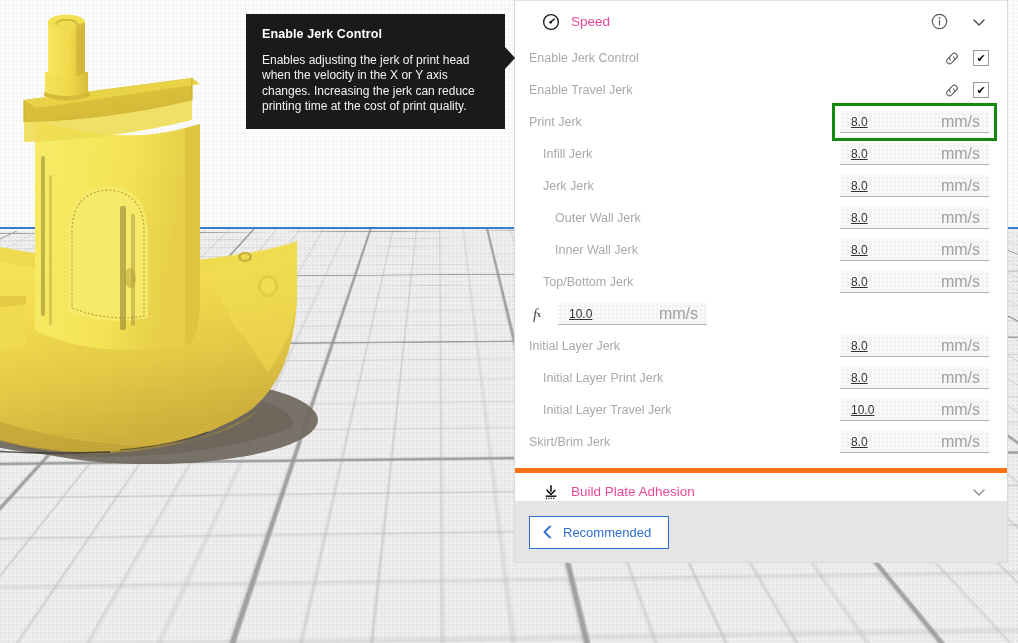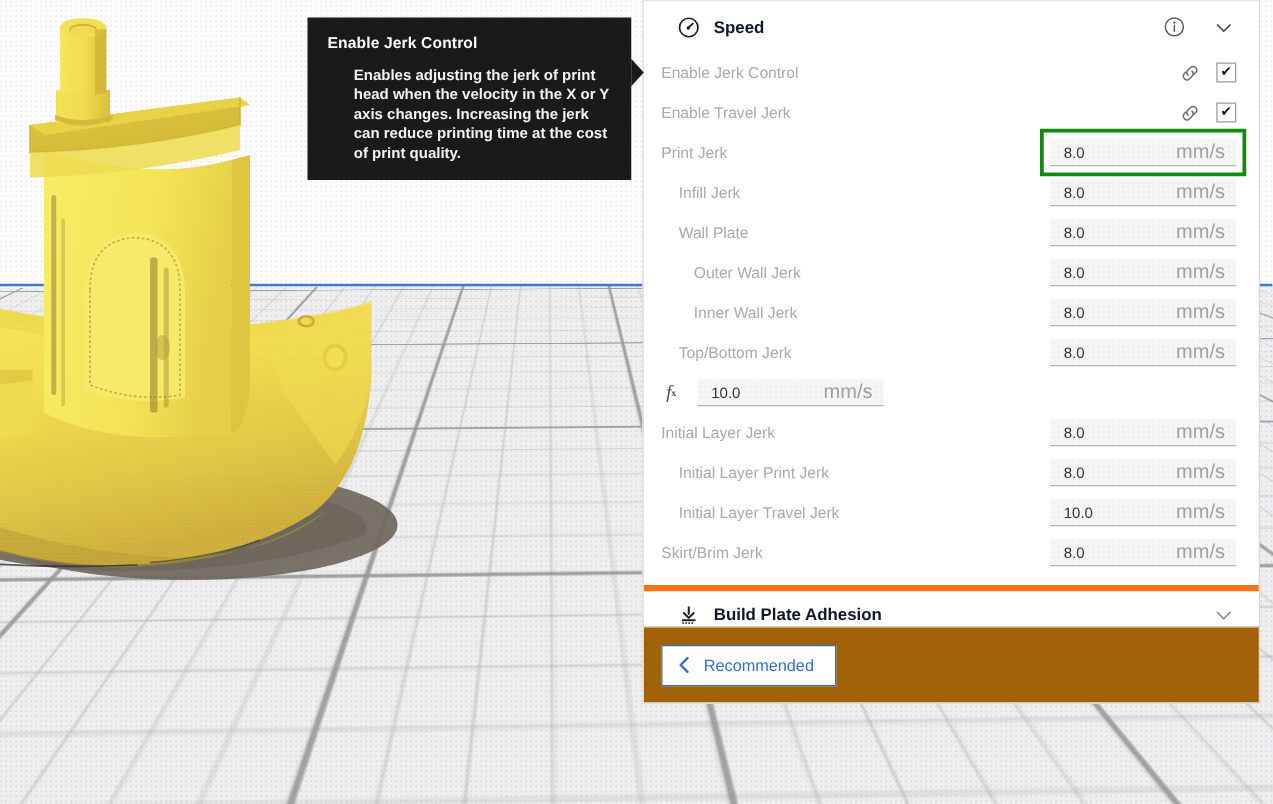--- a/index.html
+++ b/index.html
@@ -121,22 +121,21 @@
     font-size: 12.5px;
     font-weight: bold;
     color: #ffffff;
     letter-spacing: 0.1px;
     margin-bottom: 12px;
   }
   #tooltip-body {
     font-size: 12px;
     line-height: 15.4px;
     color: #f2f2f2;
-    font-weight: bold;
-    margin-left: 21px;
+    font-weight: normal;
   }
   #tooltip-arrow {
     position: absolute;
     left: 505px;
     top: 47px;
     width: 0; height: 0;
     border-top: 11px solid transparent;
     border-bottom: 11px solid transparent;
     border-left: 10px solid #1a1a1a;
     z-index: 20;
@@ -176,22 +175,22 @@
     background: #ffffff;
   }
   .cat-icon {
     width: 20px; height: 20px;
     margin-right: 10px;
     display: flex; align-items: center; justify-content: center;
     flex: none;
   }
   .cat-title {
     font-size: 13.5px;
-    font-weight: bold;
-    color: #0f172a;
+    font-weight: normal;
+    color: #ec4899;
     flex: 1;
   }
   .cat-right {
     display: flex;
     align-items: center;
     gap: 22px;
   }
 
   .icon-btn {
     width: 18px; height: 18px;
@@ -281,20 +280,21 @@
     background-image: radial-gradient(circle at 1px 1px, rgba(255,255,255,0.95) 0.7px, transparent 0.9px);
     background-size: 4px 4px;
     pointer-events: none;
   }
   .numfield-value {
     position: relative;
     font-size: 12px;
     color: #333333;
     padding-left: 11px;
     z-index: 1;
+    text-decoration: underline;
   }
   .numfield-unit {
     position: relative;
     font-size: 16px;
     color: #a0a0a0;
     margin-left: auto;
     padding-right: 9px;
     z-index: 1;
   }
 
@@ -309,21 +309,21 @@
   .numfield-wrap { position: relative; }
 
   
   #panel-bottom {
     position: absolute;
     left: 0;
     bottom: 0;
     width: 493px;
     height: 61px;
     border-top: 1px solid #e2e2e2;
-    background: #a16207;
+    background: #e5e5e5;
     display: flex;
     align-items: center;
     padding-left: 14px;
     box-sizing: border-box;
   }
   #recommended-btn {
     display: flex;
     align-items: center;
     height: 33px;
     border: 1px solid #2f6fcd;
@@ -558,21 +558,21 @@
             <span class="srow-ctrl">
               <span class="numfield-wrap">
                 <span class="numfield">
                   <span class="numfield-value">8.0</span>
                   <span class="numfield-unit">mm/s</span>
                 </span>
               </span>
             </span>
           </div>
           <div class="srow indent-1">
-            <span class="srow-label">Wall Plate</span>
+            <span class="srow-label">Jerk Jerk</span>
             <span class="srow-ctrl">
               <span class="numfield-wrap">
                 <span class="numfield">
                   <span class="numfield-value">8.0</span>
                   <span class="numfield-unit">mm/s</span>
                 </span>
               </span>
             </span>
           </div>
           <div class="srow indent-2">

